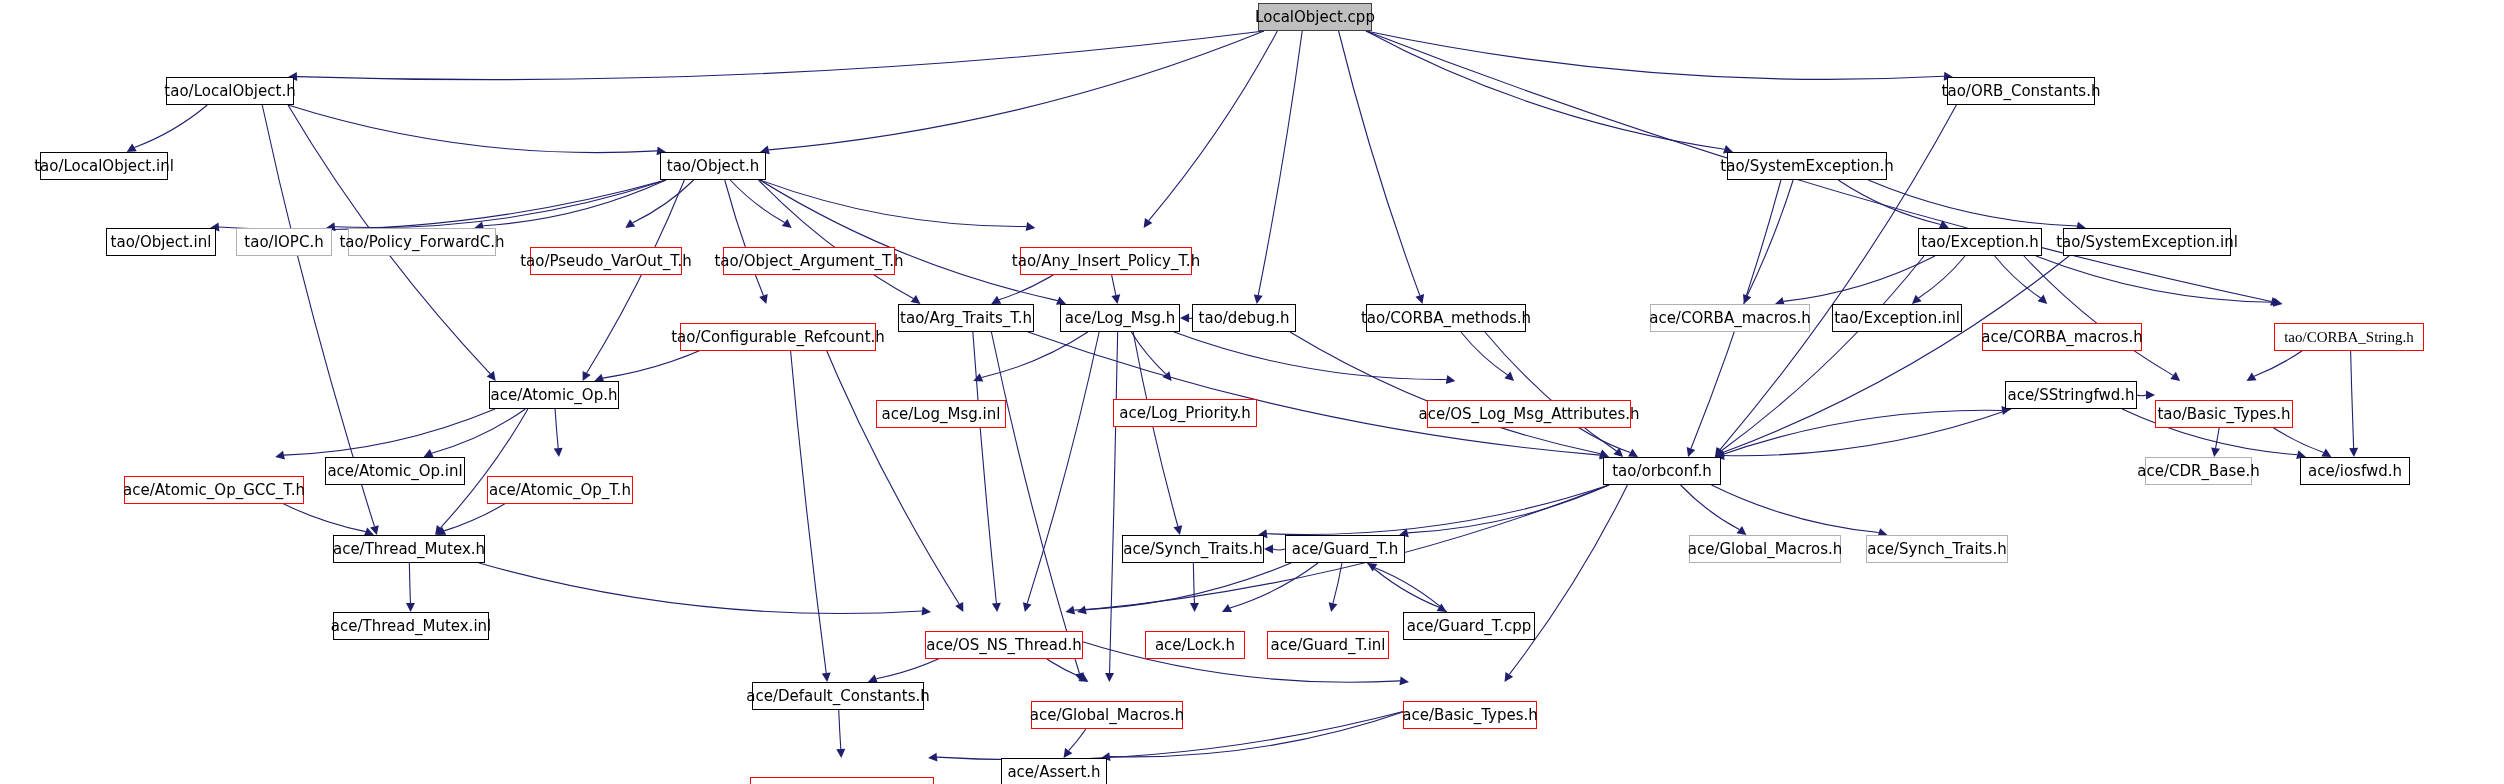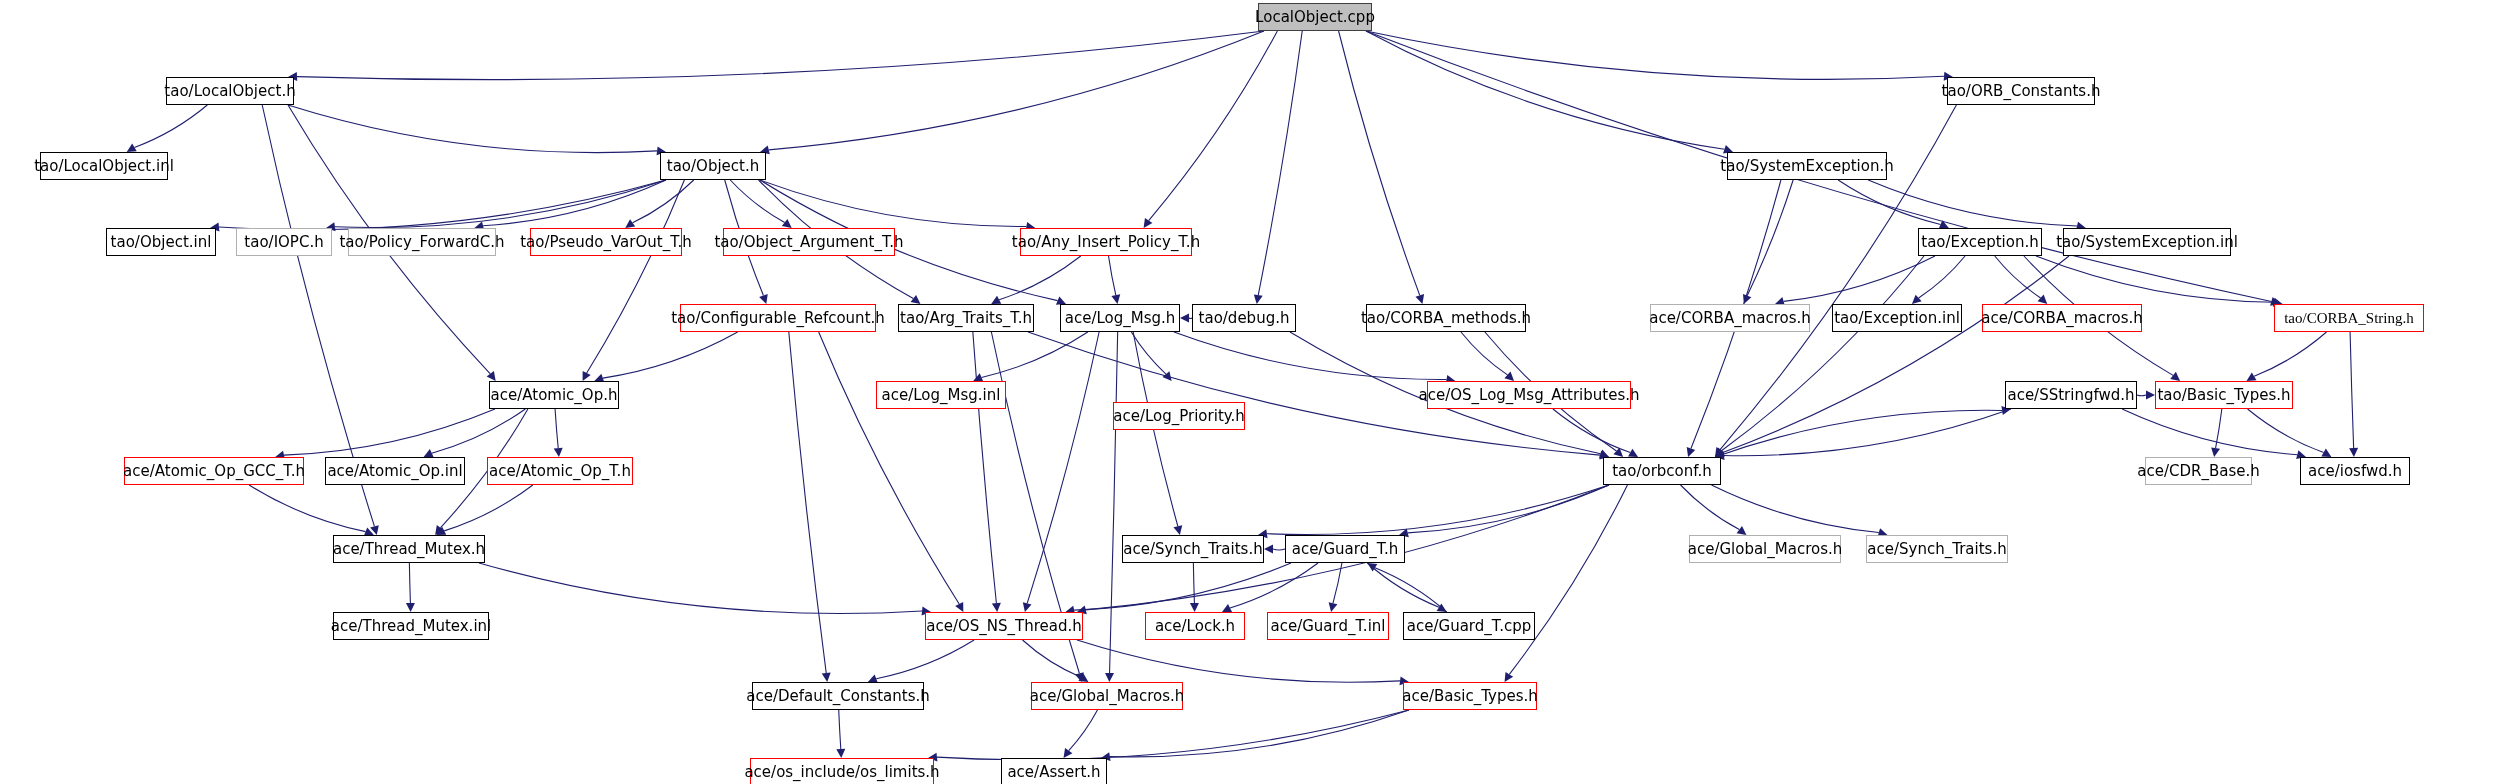--- a/index.html
+++ b/index.html
@@ -22,21 +22,21 @@
     border:1px solid #000000;
     font-size:15px;
     line-height:1;
     color:#000000;
     white-space:nowrap;
     letter-spacing:0px;
     padding:0 6px;
     height:28px;
     cursor:pointer;
   }
-  .node.red{border-color:#ff0000;}
+  .node.red{border-color:#ff0000;margin-top:19px;}
   .node.grey{border-color:#b0b0b0;}
   .node.root{background:#bfbfbf;border-color:#404040;}
 </style>
 </head>
 <body>
 
 <div id="graph">
   <svg id="edges" xmlns="http://www.w3.org/2000/svg">
       <path d="M1264,31 Q782.2840080031199,91.74600963567838 296.9900205699357,76.57629001412188" fill="none" stroke="#1f1f6e" stroke-width="1.1"></path>
       <polygon points="288,77 296.7781655769967,72.08127972915403 297.20187556287476,81.07130029908973" fill="#1f1f6e"></polygon>
@@ -286,21 +286,21 @@
       </div>
       <div class="node red" style="left: 2274px; top: 304px; width: 150px; font-family: Liberation Serif, serif;">
         <span>tao/CORBA_String.h</span>
       </div>
       <div class="node" style="left: 489px; top: 381px; width: 130px;">
         <span>ace/Atomic_Op.h</span>
       </div>
       <div class="node red" style="left: 876px; top: 381px; width: 130px;">
         <span>ace/Log_Msg.inl</span>
       </div>
-      <div class="node red" style="left: 1113px; top: 402px; width: 132px;">
+      <div class="node red" style="left: 1113px; top: 380px; width: 144px;">
         <span>ace/Log_Priority.h</span>
       </div>
       <div class="node red" style="left: 1427px; top: 381px; width: 204px;">
         <span>ace/OS_Log_Msg_Attributes.h</span>
       </div>
       <div class="node" style="left: 2005px; top: 381px; width: 132px;">
         <span>ace/SStringfwd.h</span>
       </div>
       <div class="node red" style="left: 2155px; top: 381px; width: 138px;">
         <span>tao/Basic_Types.h</span>

